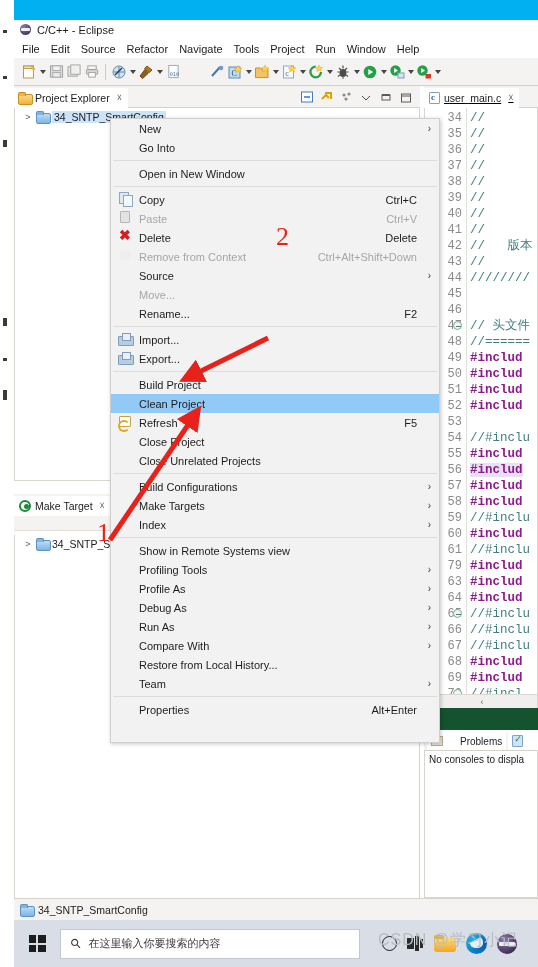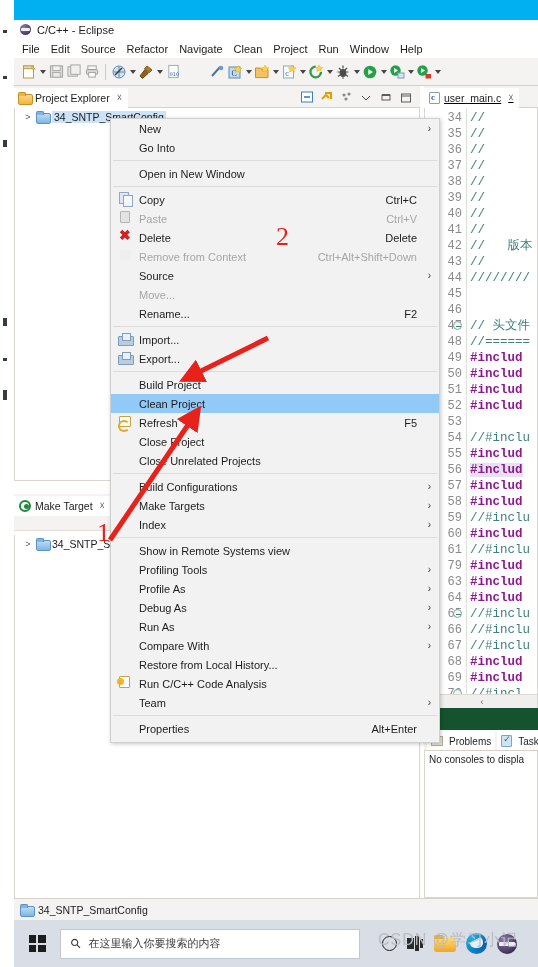--- a/index.html
+++ b/index.html
@@ -206,21 +206,21 @@
   
   .console-panel {
     position:absolute; left:424px; top:732px; width:114px; height:166px;
     background:#ffffff;
   }
   .con-tabbar {
     height:19px; background:#f4f3f1; border-bottom:1px solid #d6d1c9;
     display:flex; align-items:center; gap:2px; padding-left:3px; overflow:hidden;
   }
   .con-tab {
-    display:flex; align-items:center; gap:6px; height:19px; padding:0 4px;
+    display:flex; align-items:center; gap:17px; height:19px; padding:0 4px;
     font-size:10px; color:#1c1c1c; background:#ffffff; white-space:nowrap;
   }
   .prob-icon {
     width:12px; height:10px; background:#e8e2d4; border:1px solid #b6ad97;
     position:relative; flex:none;
   }
   .prob-icon::after {
     content:"!"; position:absolute; left:4px; top:-2px; font-size:8px;
     color:#d08a00; font-weight:bold;
   }
@@ -379,21 +379,21 @@
     <div class="eclipse-dot"></div>
     <div class="title-text">C/C++ - Eclipse</div>
   </div>
 
   <div class="menubar">
     <div class="mi">File</div>
     <div class="mi">Edit</div>
     <div class="mi">Source</div>
     <div class="mi">Refactor</div>
     <div class="mi">Navigate</div>
-    <div class="mi">Clean</div>
+    <div class="mi">Tools</div>
     <div class="mi">Project</div>
     <div class="mi">Run</div>
     <div class="mi">Window</div>
     <div class="mi">Help</div>
   </div>
 
   <div class="toolbar">
     <div class="tb-btn">
       <svg width="16" height="16" viewBox="0 0 16 16">
           <rect x="2.5" y="2" width="10" height="12" fill="#fffdf2" stroke="#b99b52"></rect>
@@ -837,24 +837,20 @@
         <span class="submenu-arrow">›</span>
       </div>
       <div class="ctx-item">
         <span>Compare With</span>
         <span class="submenu-arrow">›</span>
       </div>
       <div class="ctx-item">
         <span>Restore from Local History...</span>
       </div>
       <div class="ctx-item">
-        <span class="ico-analysis"></span>
-        <span>Run C/C++ Code Analysis</span>
-      </div>
-      <div class="ctx-item">
         <span>Team</span>
         <span class="submenu-arrow">›</span>
       </div>
       <div class="ctx-sep"></div>
       <div class="ctx-item">
         <span>Properties</span>
         <span class="shortcut">Alt+Enter</span>
       </div>
     </div>
 

